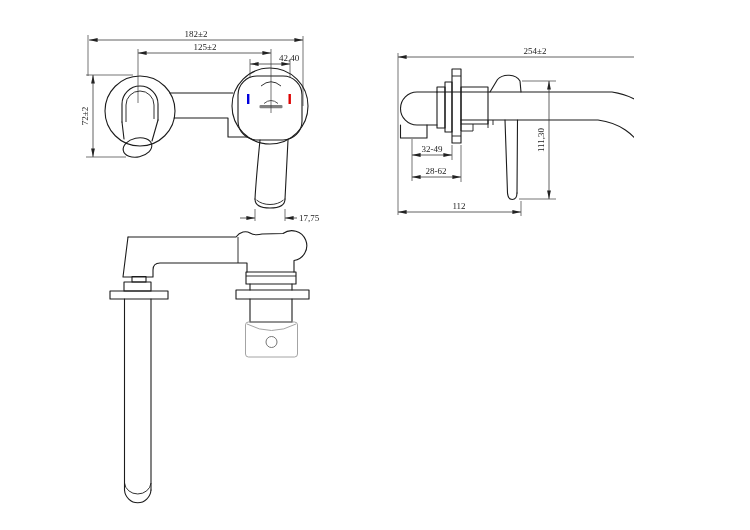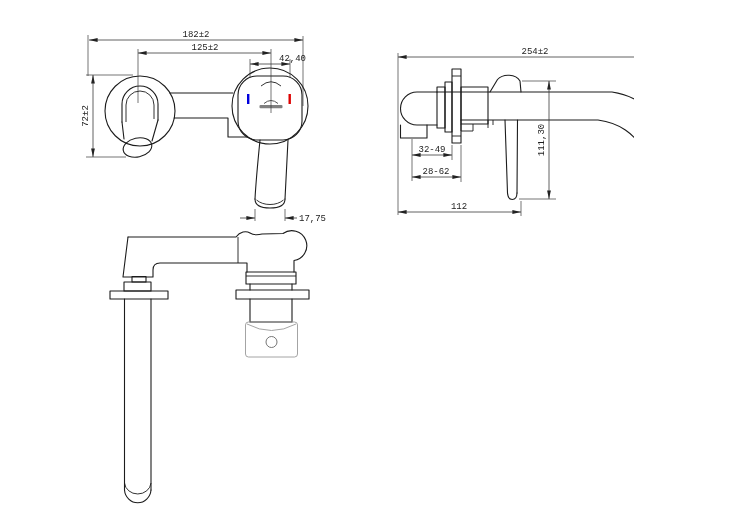--- a/index.html
+++ b/index.html
@@ -1,20 +1,20 @@
 <!DOCTYPE html>
 <html><head>
 <meta charset="utf-8">
 <style>
   html,body{margin:0;padding:0;background:#fff;}
   .canvas{
     position:relative;
     width:634px;height:530px;
     background:#ffffff;
-    font-family:Liberation Mono, monospace;
+    font-family:Liberation Serif, serif;
     overflow:hidden;
   }
   svg{display:block;}
   .obj{fill:none;stroke:#1c1c1c;stroke-width:1.1;stroke-linejoin:round;stroke-linecap:round;}
   .obj-thin{fill:none;stroke:#1c1c1c;stroke-width:0.9;stroke-linejoin:round;}
   .dim{fill:none;stroke:#3a3a3a;stroke-width:0.8;}
   .ext{fill:none;stroke:#3a3a3a;stroke-width:0.7;}
   .ghost{fill:none;stroke:#9a9a9a;stroke-width:0.9;}
   .dimtext{font-size:9px;fill:#1c1c1c;}
   .hatchline{stroke:#1c1c1c;stroke-width:0.6;}

